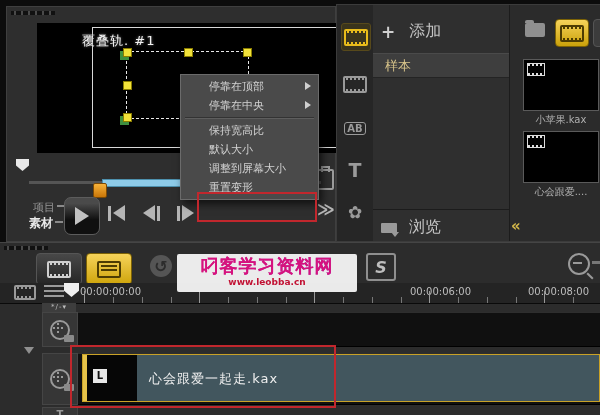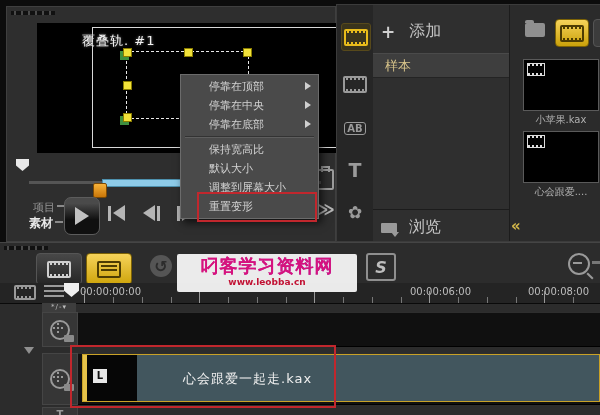--- a/index.html
+++ b/index.html
@@ -117,21 +117,21 @@
   .reel-ic{width:16px;height:16px;border-radius:50%;border:2px solid #9a9a9a;position:relative;}
   .reel-ic:before{content:"";position:absolute;left:5px;top:5px;width:2px;height:2px;background:#9a9a9a;
      box-shadow:-4px 0 0 #9a9a9a,4px 0 0 #9a9a9a,0 -4px 0 #9a9a9a,0 4px 0 #9a9a9a;}
   .reel-ic:after{content:"";position:absolute;right:-6px;bottom:-4px;width:10px;height:7px;background:#8a8a8a;border-radius:1px;}
   .lane{position:absolute;left:78px;width:522px;background:#101010;border-top:1px solid #2e2e2e;border-bottom:1px solid #000;}
   #clip{left:82px;top:111px;width:518px;height:48px;background:#42565e;border:1px solid #c9a227;box-sizing:border-box;}
   #clip-accent{position:absolute;left:0;top:0;width:4px;height:100%;background:#e6c34a;}
   #clip-thumb{position:absolute;left:4px;top:0;width:50px;height:100%;background:#060606;}
   #clip-badge{position:absolute;left:10px;top:14px;width:14px;height:14px;background:#e8e8e8;color:#111;
      font-size:10px;font-weight:bold;line-height:14px;text-align:center;}
-  #clip-name{position:absolute;left:66px;top:15px;font-size:13px;color:#efefef;letter-spacing:1px;margin-left:34px;}
+  #clip-name{position:absolute;left:66px;top:15px;font-size:13px;color:#efefef;letter-spacing:1px;}
   #track3-head{left:42px;top:164px;width:34px;height:9px;background:#363636;border:1px solid #454545;
      color:#9a9a9a;font-size:10px;font-weight:bold;text-align:center;line-height:14px;overflow:hidden;}
   
   #watermark{left:177px;top:254px;width:180px;height:38px;background:rgba(245,245,245,.95);
      border-radius:2px;z-index:30;text-align:center;}
   #wm-title{font-size:18px;font-weight:bold;letter-spacing:1px;line-height:24px;
      background:linear-gradient(90deg,#e0187e,#8a2bbf);-webkit-background-clip:text;background-clip:text;color:#d6127d;}
   #wm-url{font-size:9px;font-weight:bold;color:#c21133;line-height:9px;text-align:center;}
   
   .red-box{position:absolute;border:2px solid #c1272d;z-index:50;}
@@ -188,24 +188,20 @@
     <div class="abs" id="edge-chevron">≫</div>
   </div>
 
   <div class="abs" id="context-menu">
     <div class="menu-item">
       <span>停靠在顶部</span>
       <span class="arrow"></span>
     </div>
     <div class="menu-item">
       <span>停靠在中央</span>
-      <span class="arrow"></span>
-    </div>
-    <div class="menu-item">
-      <span>停靠在底部</span>
       <span class="arrow"></span>
     </div>
     <div class="menu-sep"></div>
     <div class="menu-item">
       <span>保持宽高比</span>
     </div>
     <div class="menu-item">
       <span>默认大小</span>
     </div>
     <div class="menu-item">

